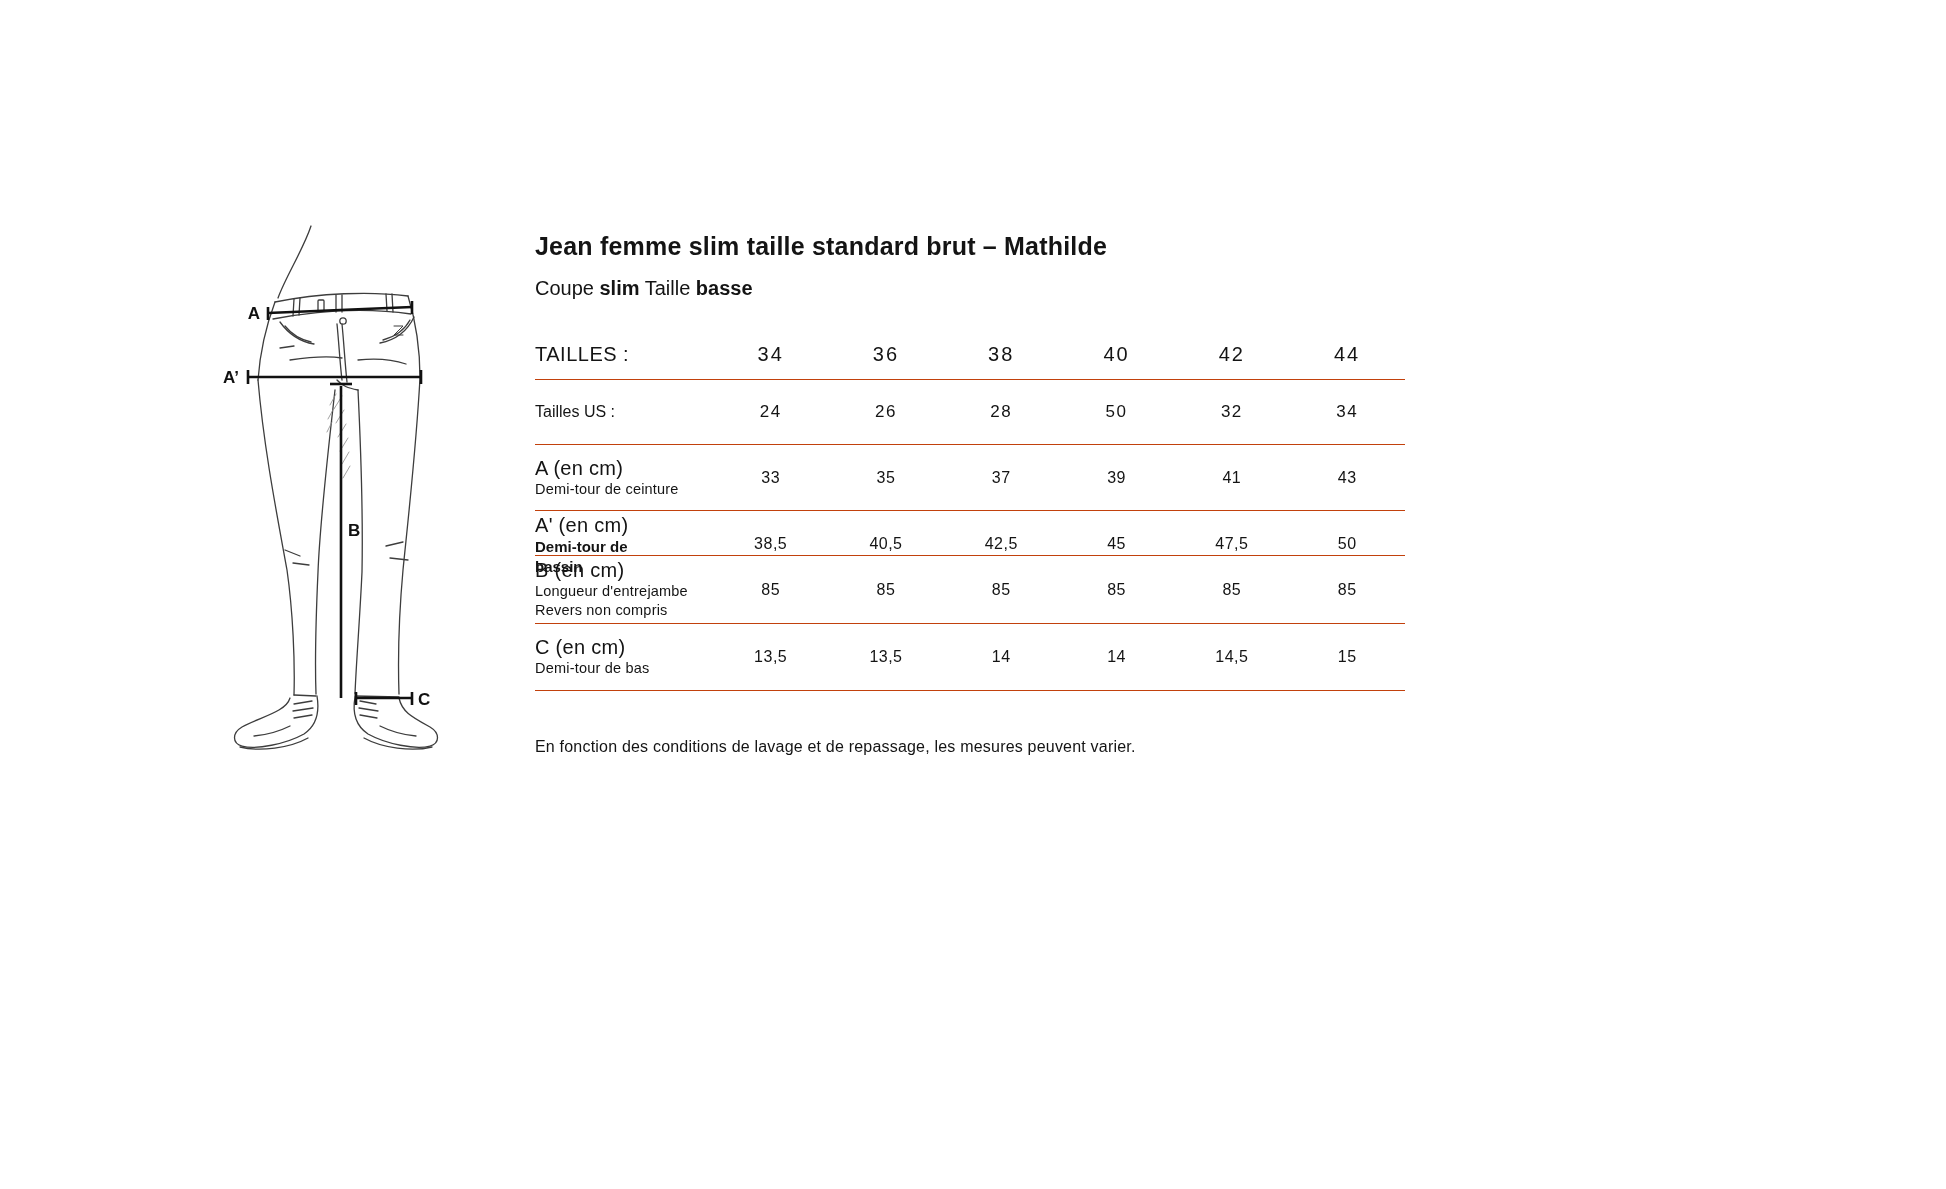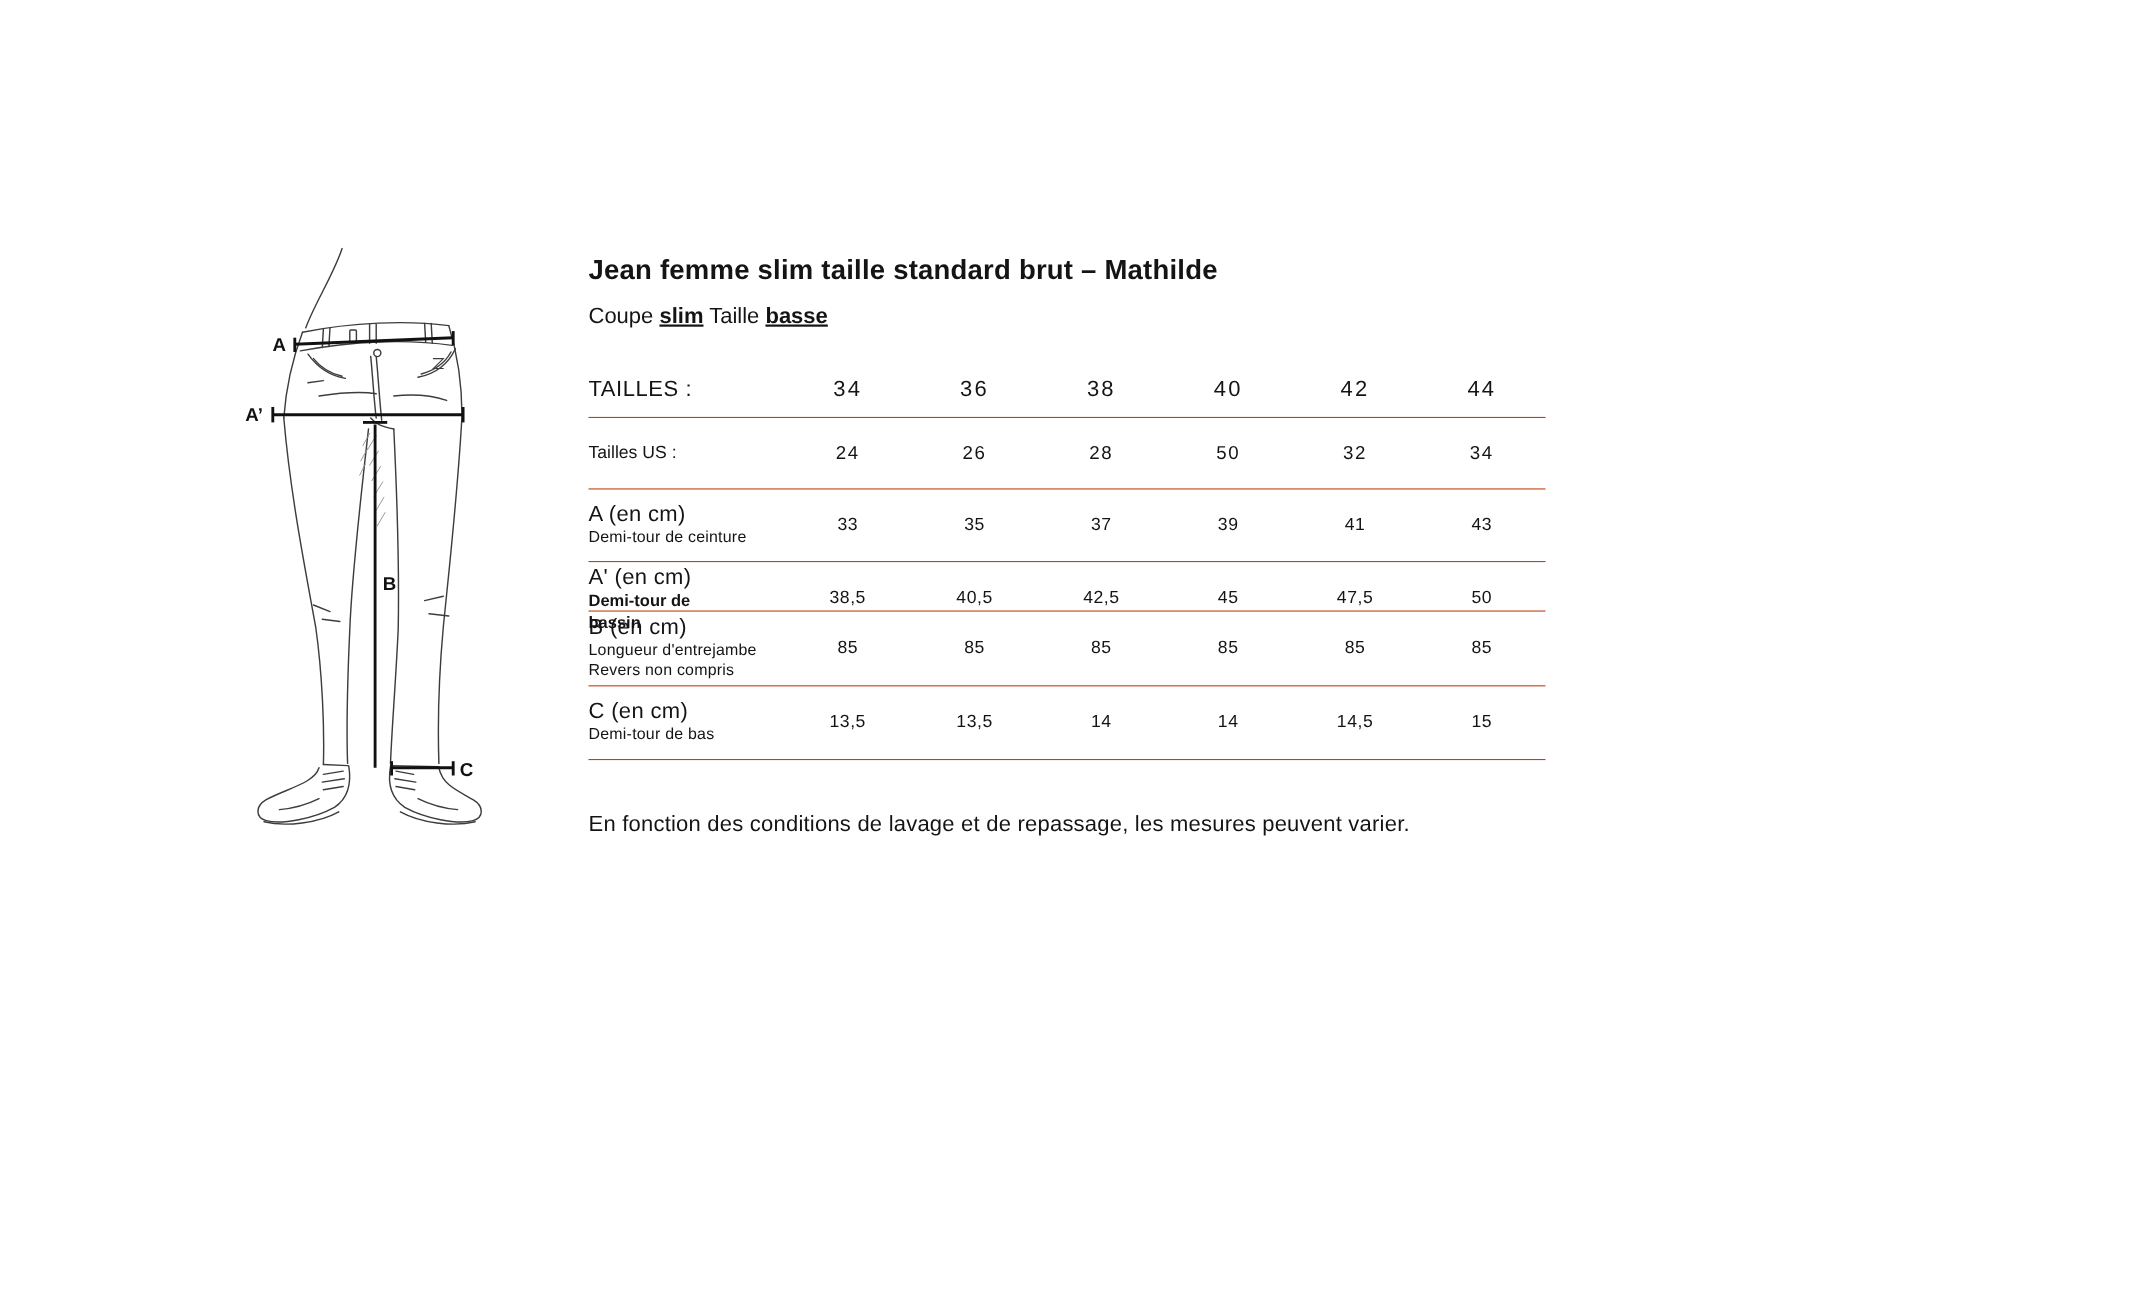--- a/index.html
+++ b/index.html
@@ -9,21 +9,21 @@
     font-family:"Liberation Sans", sans-serif; color:#141414; overflow:hidden;
   }
 
   
   .diagram { position:absolute; left:190px; top:220px; width:290px; height:560px; }
   .mlabel { font-family:"Liberation Sans", sans-serif; font-size:17px; font-weight:bold; fill:#111; }
 
   
   .title { position:absolute; left:535px; top:232px; font-size:25px; font-weight:bold; letter-spacing:.2px; }
   .subtitle { position:absolute; left:535px; top:277px; font-size:20px; }
-  .subtitle b { font-weight:bold;text-decoration:underline; }
+  .subtitle b { font-weight:bold; }
 
   
   .size-table { position:absolute; left:535px; top:330px; width:870px; }
   .t-row { display:grid; grid-template-columns:178px repeat(6,115.3px); align-items:center;
            border-bottom:1px solid #c2410c; }
   .t-row.header { height:50px; }
   .t-row.r-us { height:65px; }
   .t-row.r-a  { height:66px; }
   .t-row.r-ap { height:45px; }
   .t-row.r-b  { height:68px; }
@@ -34,21 +34,21 @@
   .hdr-val { font-size:20px; letter-spacing:2px; }
   .us-label { font-size:16px; }
   .us-val { font-size:17px; letter-spacing:1.5px; }
   .val { font-size:16px; letter-spacing:.5px; }
   .lab .main { font-size:20px; line-height:23px; letter-spacing:.3px; }
   .lab .sub { font-size:14.5px; line-height:19px; letter-spacing:.2px; }
   .lab.overflowing { align-self:start; padding-top:3px; overflow:visible; height:100%; }
   .sub-large { font-size:15px; line-height:20px; width:128px;font-weight:bold; }
 
   
-  .note1 { position:absolute; left:535px; top:738px; font-size:20px; letter-spacing:.2px; }
+  .note1 { position:absolute; left:535px; top:738px; font-size:16px; letter-spacing:.2px; }
   .note2 { position:absolute; left:535px; top:789px; width:1140px; font-size:20px; line-height:28px; letter-spacing:.2px; }
   .note2 b { font-weight:bold; }
 </style>
 </head>
 <body>
 
 <div class="page">
 
   <svg class="diagram" viewBox="0 0 290 560">
     <g stroke="#3d3d3d" stroke-width="1.3" fill="none" stroke-linecap="round">

